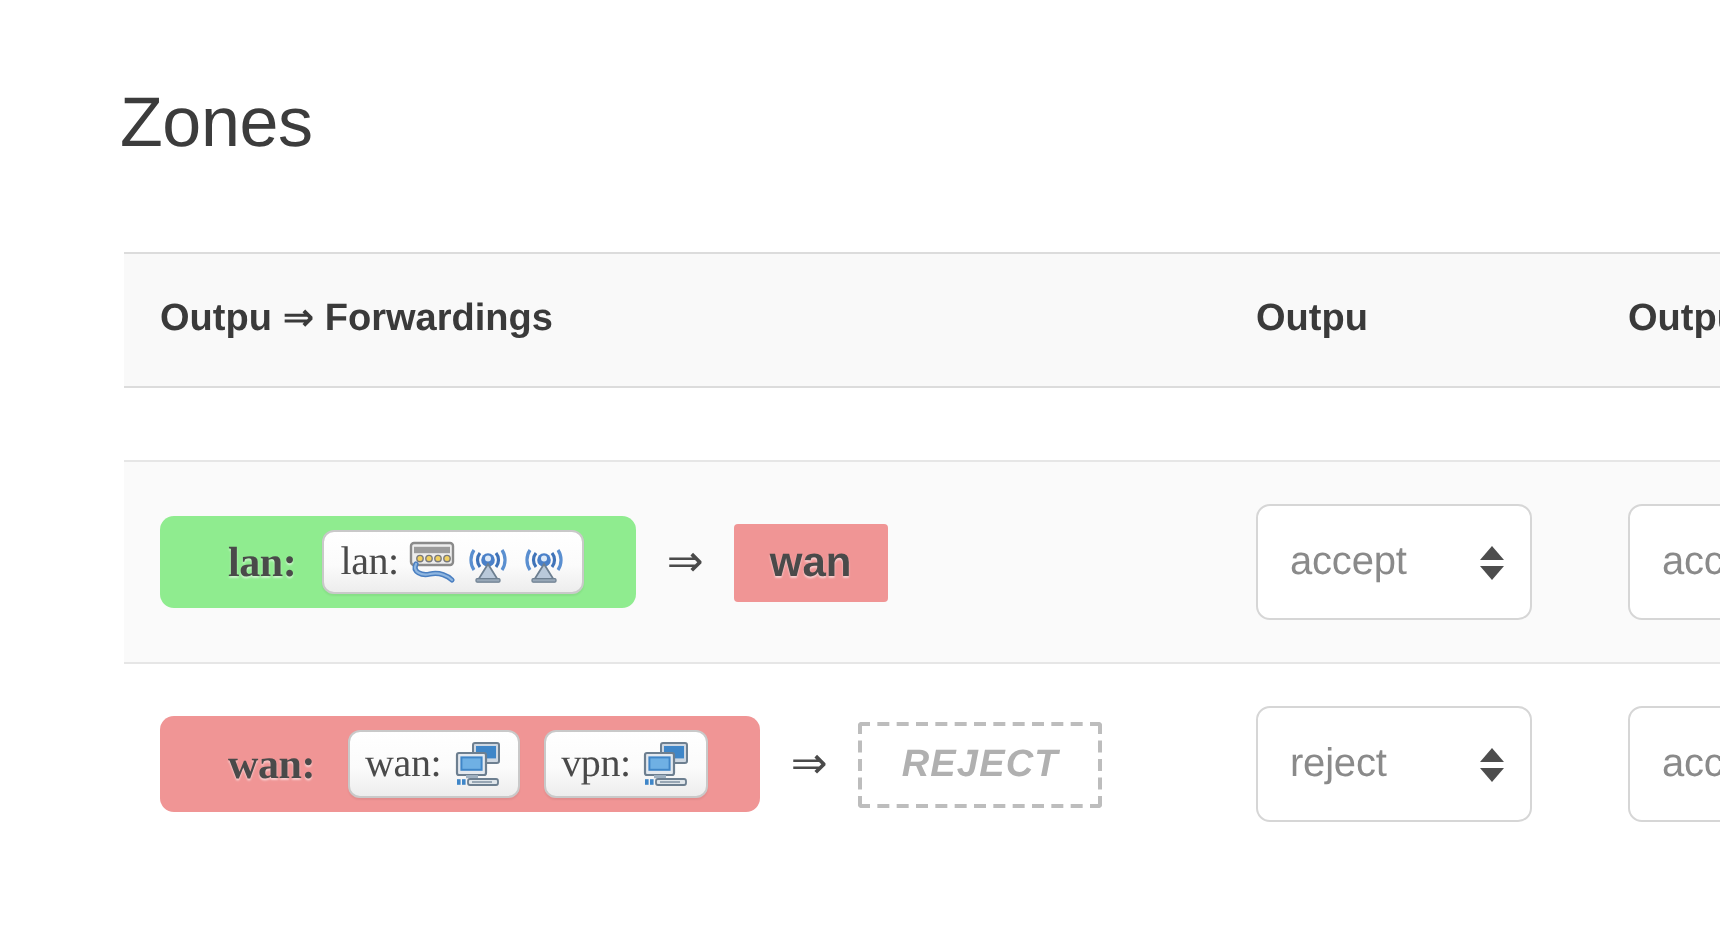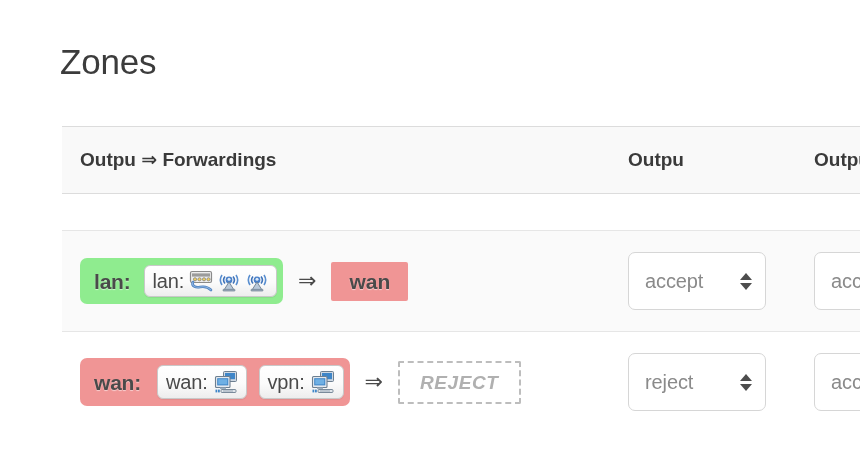--- a/index.html
+++ b/index.html
@@ -91,22 +91,23 @@
     display: flex;
     align-items: center;
     white-space: nowrap;
   }
 
   .zone-badge {
     display: inline-flex;
     align-items: center;
     gap: 9px;
     border-radius: 7px;
-    padding: 7px 6px;
+    padding: 7px 26px;
     line-height: 1;
+    font-family: Liberation Serif, serif;
   }
   .zone-badge.green { background: #8fec8f; }
   .zone-badge.red   { background: #f09595; gap: 12px; }
 
   .zone-badge .zone-label {
     font-size: 21px;
     font-weight: 700;
     color: #4a4a4a;
     text-shadow: 0 1px 1px rgba(255,255,255,0.55);
     padding: 0 4px 0 8px;

